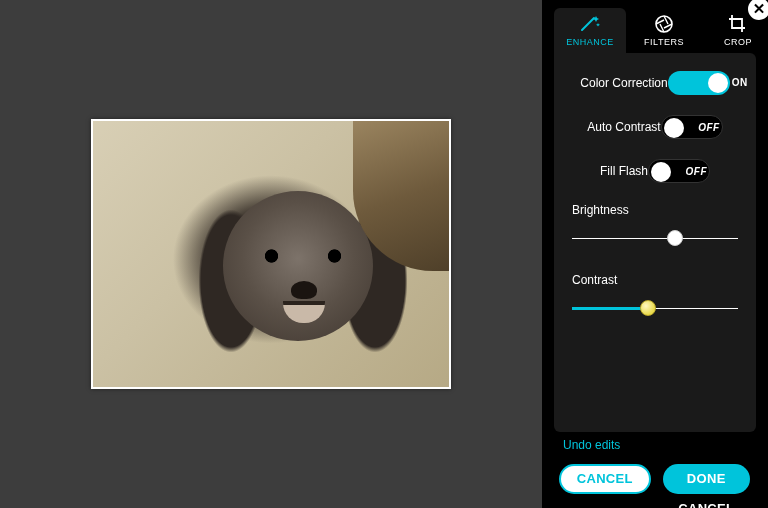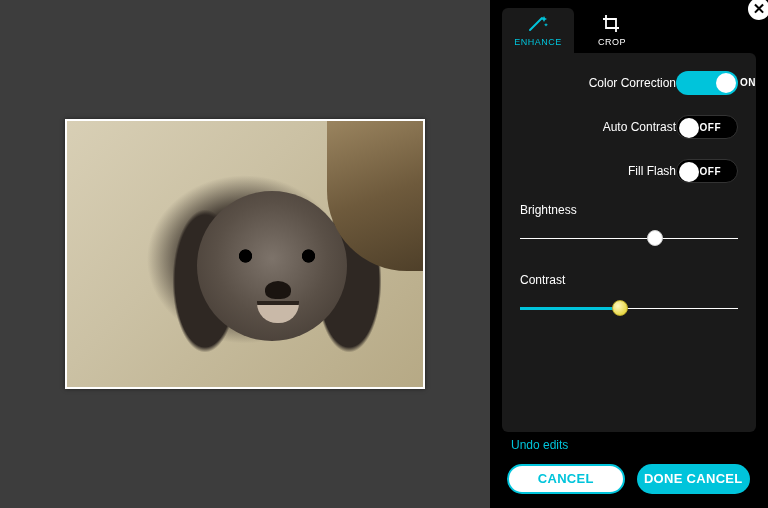--- a/index.html
+++ b/index.html
@@ -61,21 +61,21 @@
     position: absolute; left: 198px; top: 160px; width: 26px; height: 18px;
     background: #1a1410; border-radius: 50% 50% 40% 40%;
   }
   .dog-mouth {
     position: absolute; left: 190px; top: 180px; width: 42px; height: 22px;
     background: #c9b9a8; border-radius: 0 0 20px 20px;
     border-top: 4px solid #2b231d;
   }
 
   .side-panel {
-    width: 278px;
+    width: 226px;
     background: #000;
     display: flex;
     flex-direction: column;
     padding: 8px 0 0 0;
   }
 
   .close-btn {
     position: absolute;
     top: -2px; right: -2px;
     width: 22px; height: 22px;
@@ -117,21 +117,21 @@
     margin: 0 12px 0 12px;
     border-radius: 0 6px 6px 6px;
     padding: 18px 18px 10px 18px;
     flex: 1;
     min-height: 0;
   }
 
   .row {
     display: flex;
     align-items: center;
-    justify-content: flex-end;
+    justify-content: center;
     margin-bottom: 20px;
     color: #fff;
     font-size: 12px;
   }
 
   .toggle {
     width: 62px; height: 24px;
     border-radius: 12px;
     position: relative;
     cursor: pointer;
@@ -142,21 +142,21 @@
   }
   .toggle.on  { background: #00c4db; color: #fff; }
   .toggle.off { background: #000; color: #fff; border: 1px solid #333; }
   .toggle .knob {
     position: absolute; top: 2px;
     width: 20px; height: 20px; border-radius: 50%; background: #fff;
   }
   .toggle.on  .knob { right: 2px; }
   .toggle.off .knob { left: 2px; }
   .toggle.on  .tlabel { position:absolute; left: 28px; margin-left: 36px; }
-  .toggle.off .tlabel { position:absolute; right: 16px; }
+  .toggle.off .tlabel { position:absolute; right: 2px; font-style: italic; }
 
   .slider-group { margin-bottom: 26px; }
   .slider-label { color: #fff; font-size: 12px; margin-bottom: 14px; margin-top: 8px; }
   .slider {
     position: relative;
     height: 16px;
     cursor: pointer;
   }
   .slider .track {
     position: absolute; left:0; right:0; top: 7px;
@@ -225,20 +225,27 @@
 
       <div class="tab active">
         <svg class="ticon" width="24" height="20" viewBox="0 0 24 20">
           <line x1="4" y1="16" x2="16" y2="4" stroke="#00c4db" stroke-width="2" stroke-linecap="round"></line>
           <path d="M18 2 L19 4 L21 5 L19 6 L18 8 L17 6 L15 5 L17 4 Z" fill="#00c4db"></path>
           <path d="M20 9 L20.6 10.2 L22 10.8 L20.6 11.4 L20 12.6 L19.4 11.4 L18 10.8 L19.4 10.2 Z" fill="#00c4db"></path>
         </svg>
         <span>ENHANCE</span>
       </div>
 
+      <div class="tab">
+        <svg class="ticon" width="24" height="20" viewBox="0 0 24 20">
+          <circle cx="12" cy="10" r="8" stroke="#fff" stroke-width="1.6" fill="none"></circle>
+          <path d="M12 2 L16 10 M20 10 L12 14 M12 18 L8 10 M4 10 L12 6" stroke="#fff" stroke-width="1.4"></path>
+        </svg>
+        <span>FILTERS</span>
+      </div>
 
       <div class="tab">
         <svg class="ticon" width="24" height="20" viewBox="0 0 24 20">
           <path d="M6 1 L6 14 L19 14 M3 5 L16 5 L16 18" stroke="#fff" stroke-width="1.8" fill="none"></path>
         </svg>
         <span>CROP</span>
       </div>
     </div>
 
     <div class="tab-body">

